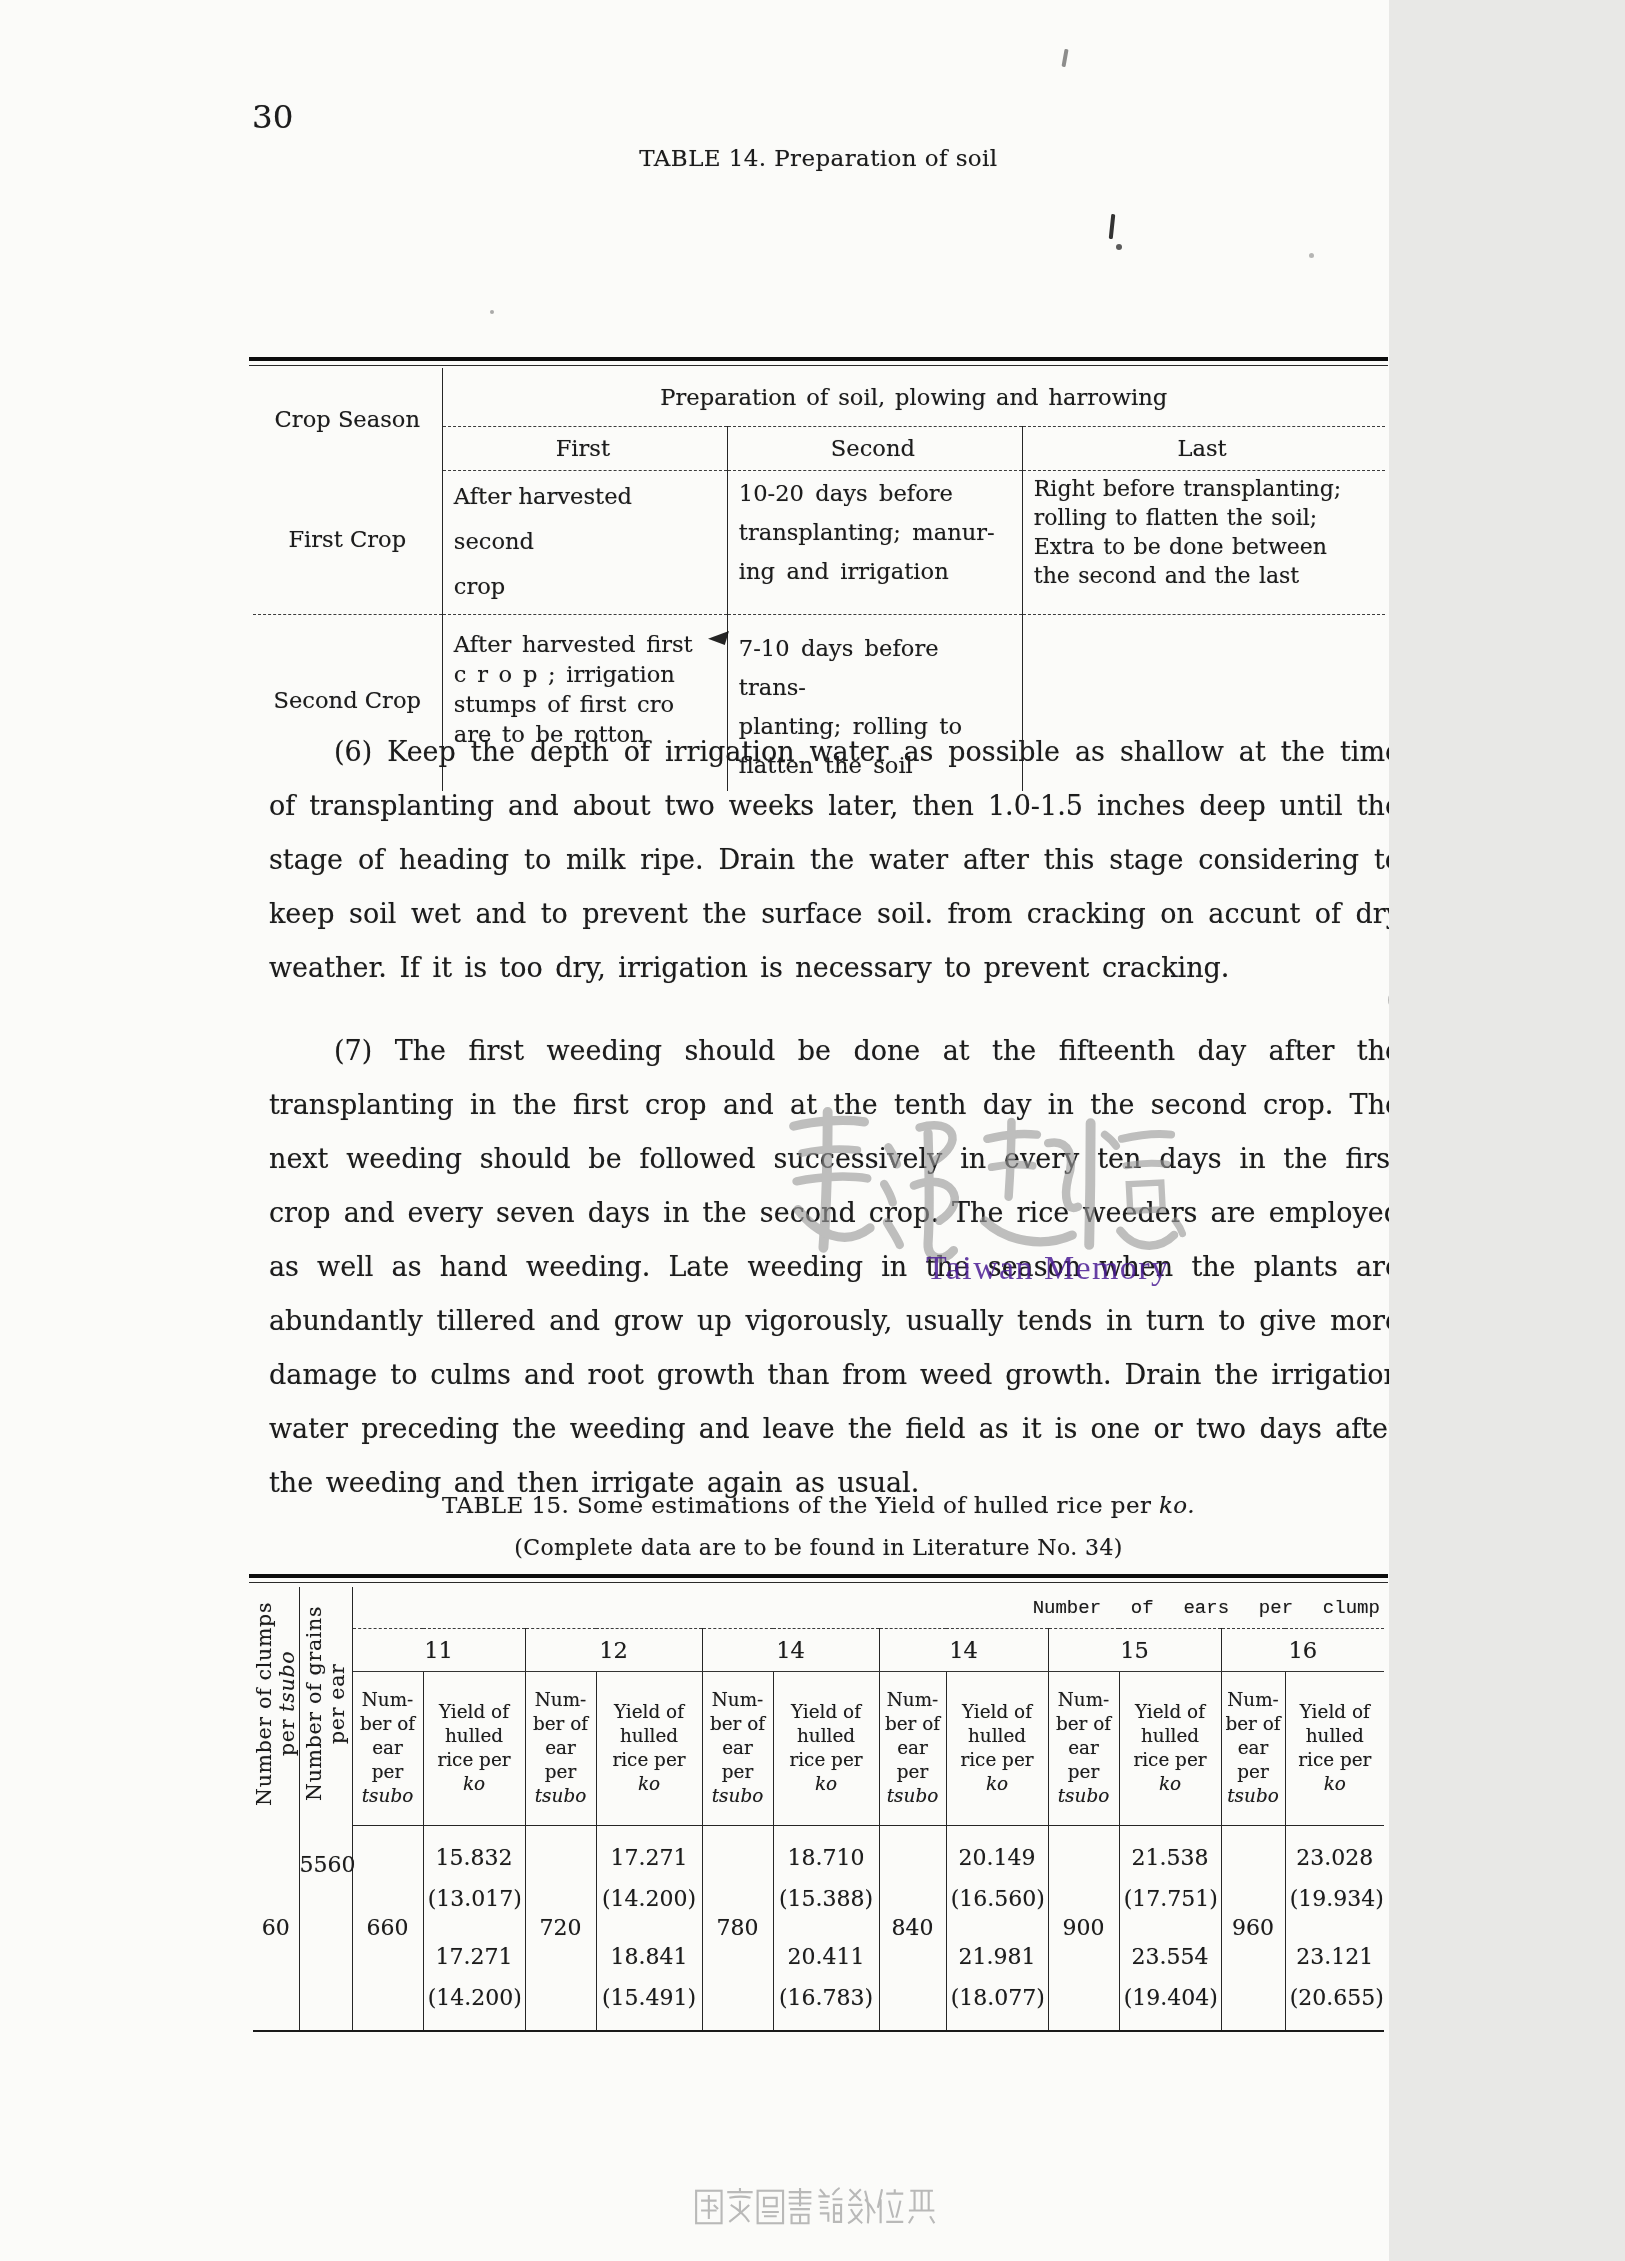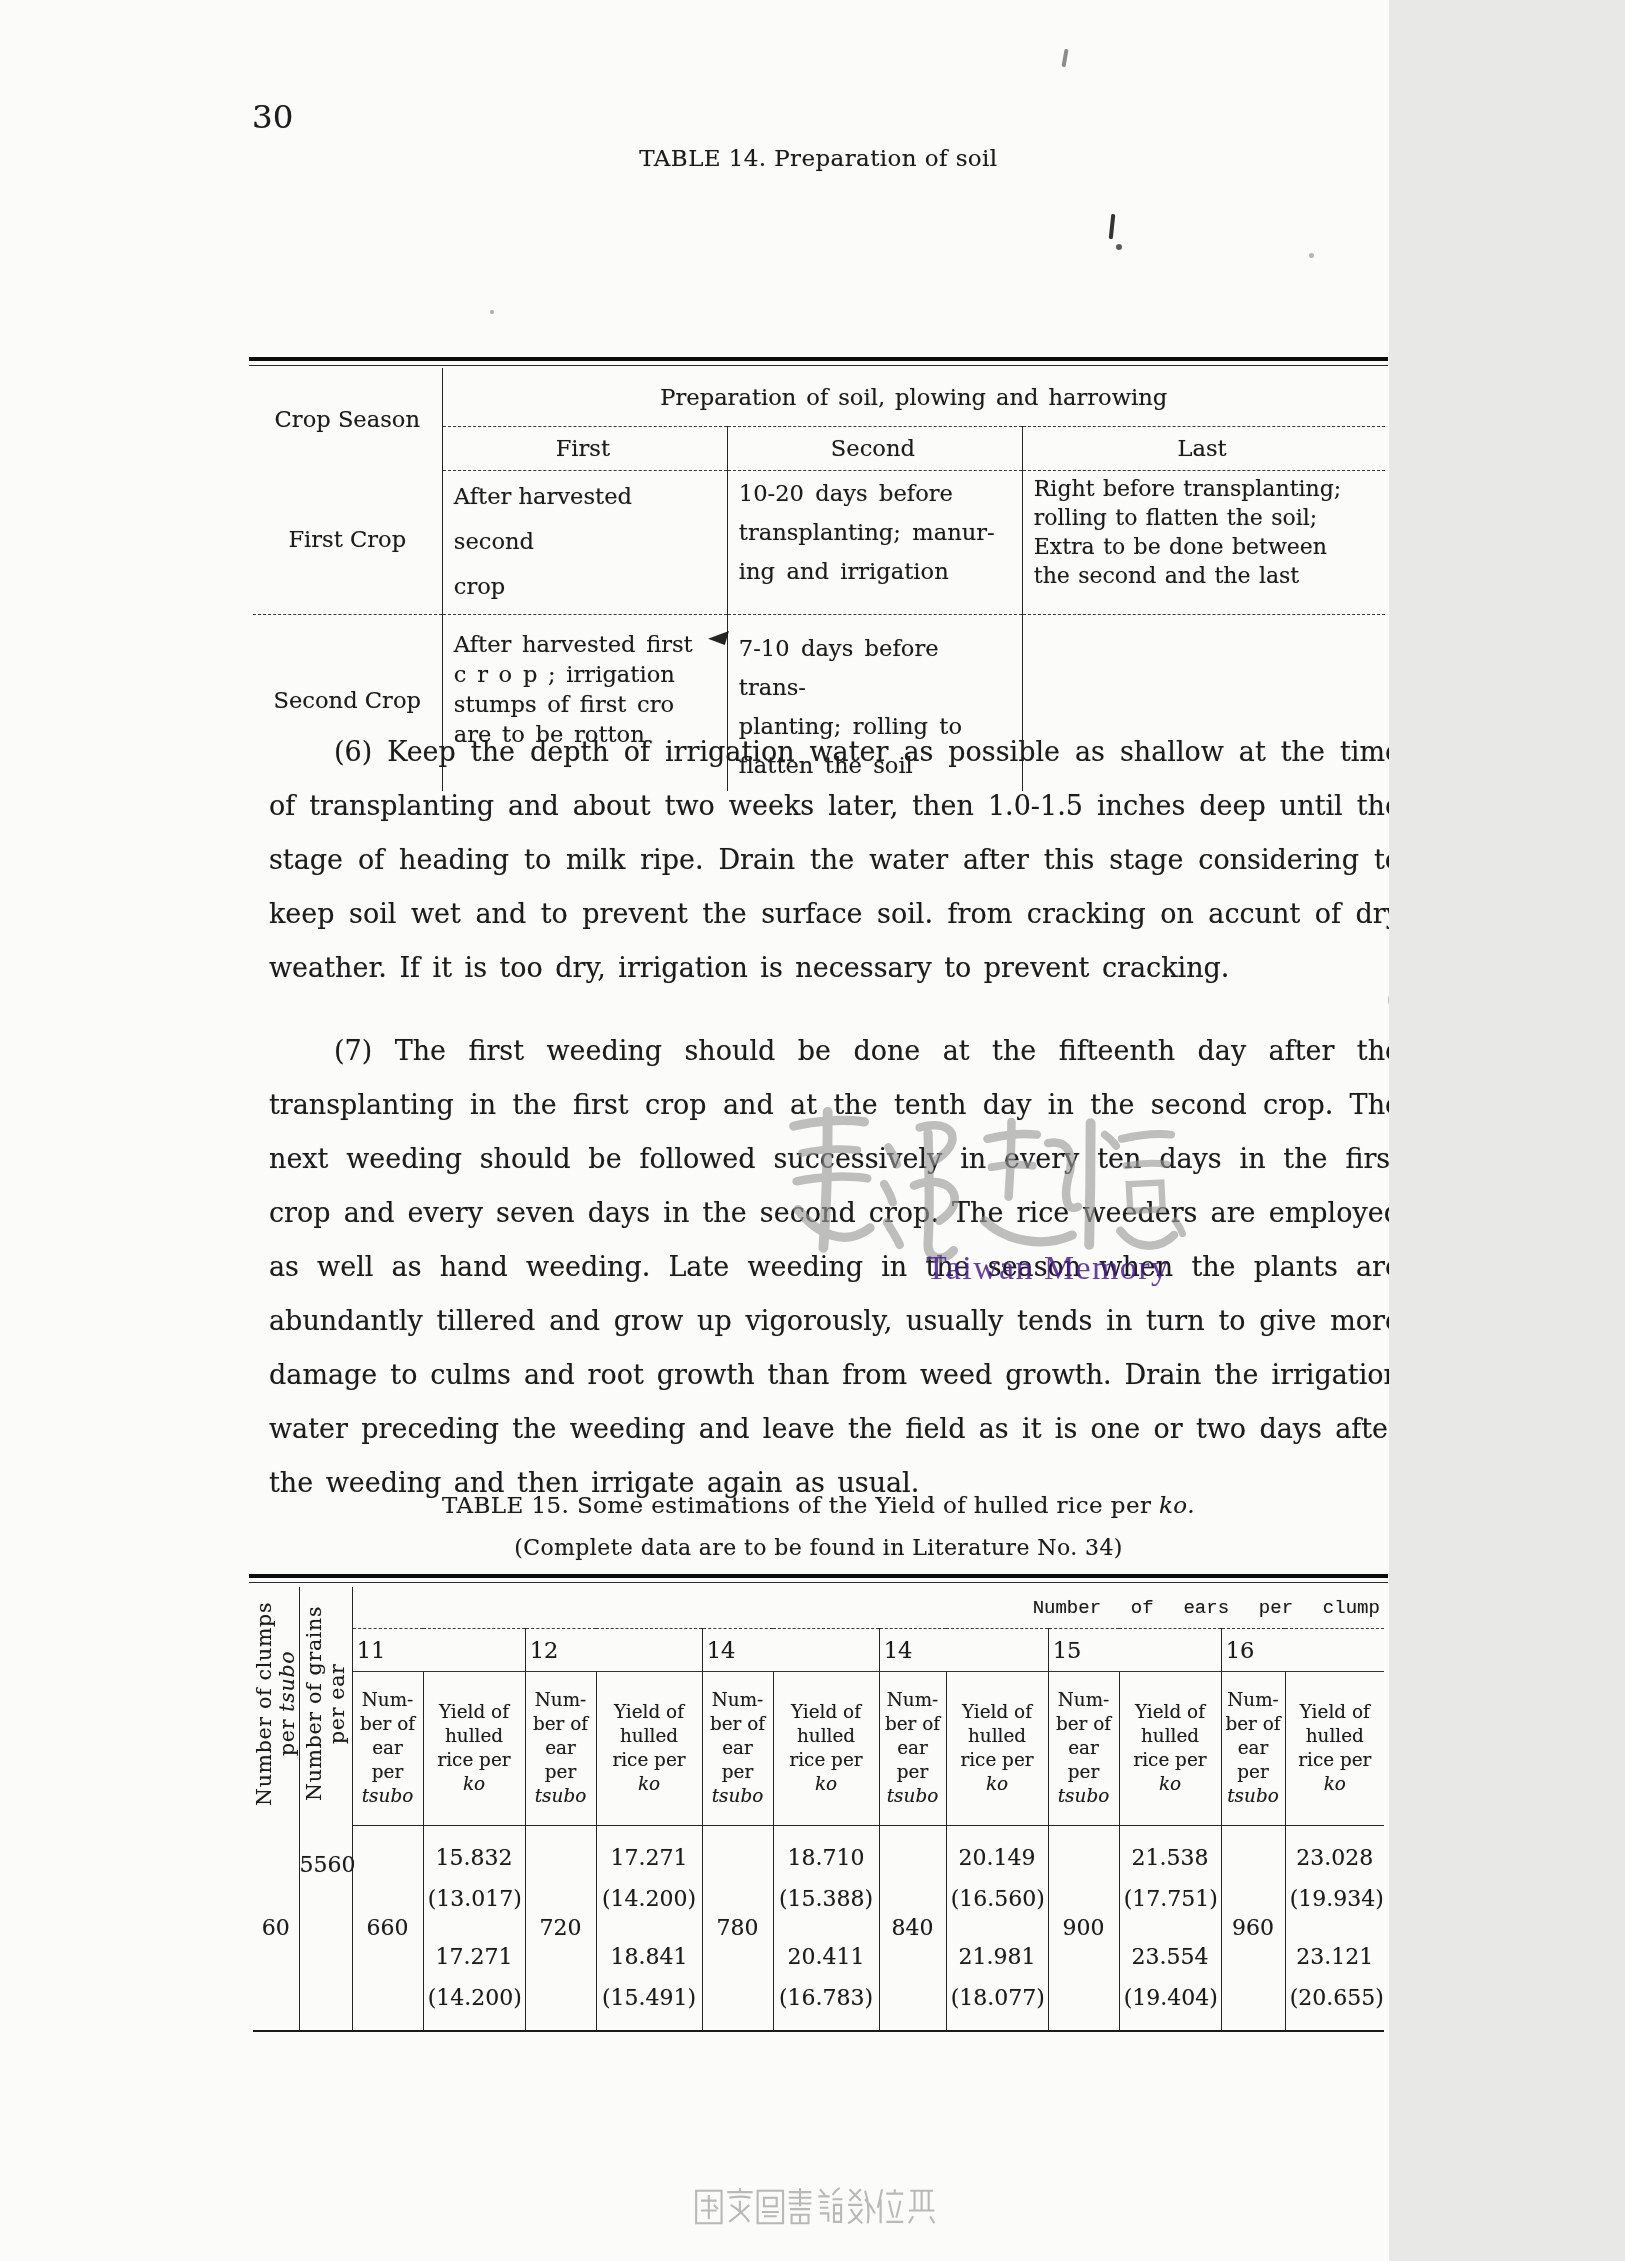--- a/index.html
+++ b/index.html
@@ -57,21 +57,21 @@
   .hidden-data{position:absolute;width:0.7px;height:0.7px;overflow:hidden;opacity:0;}
 
   
   .t15{top:1587px;border-bottom:2.1px solid #1a1a1a;}
   .t15 td{border-right:1.4px solid #262626;padding:2.8px 4.2px;}
   .t15 td:last-child{border-right:none;}
   .t15 .rot-cell{vertical-align:middle;text-align:center;padding:0;}
   .rot{writing-mode:vertical-rl;transform:rotate(180deg);font-size:20.5px;line-height:22.6px;
        letter-spacing:0.7px;display:inline-block;max-height:233px;}
   .t15 .ears-hdr{text-align:right;font-size:19px;height:41px;border-bottom:1.4px dashed #3c3c3c;word-spacing:18.4px;font-family:Liberation Mono, monospace;}
-  .t15 .earnum td{text-align:left;font-size:22.6px;height:42px;border-bottom:1.4px solid #333;}
+  .t15 .earnum td{text-align:center;font-size:22.6px;height:42px;border-bottom:1.4px solid #333;}
   .t15 .subhdr td{text-align:center;font-size:18.4px;line-height:24px;height:151px;
       border-bottom:1.4px solid #262626;vertical-align:middle;padding:1.4px;}
   .t15 .datarow td{height:206px;text-align:center;font-size:22px;vertical-align:middle;}
   .grains-cell{display:flex;flex-direction:row;justify-content:space-between;
       height:100%;padding:27px 0 32.5px 0;}
   .yield-stack div{line-height:41px;}
   .yield-stack .gap{margin-top:17px;}
 
   .speck{position:absolute;background:#333;border-radius:50%;}
 </style>

